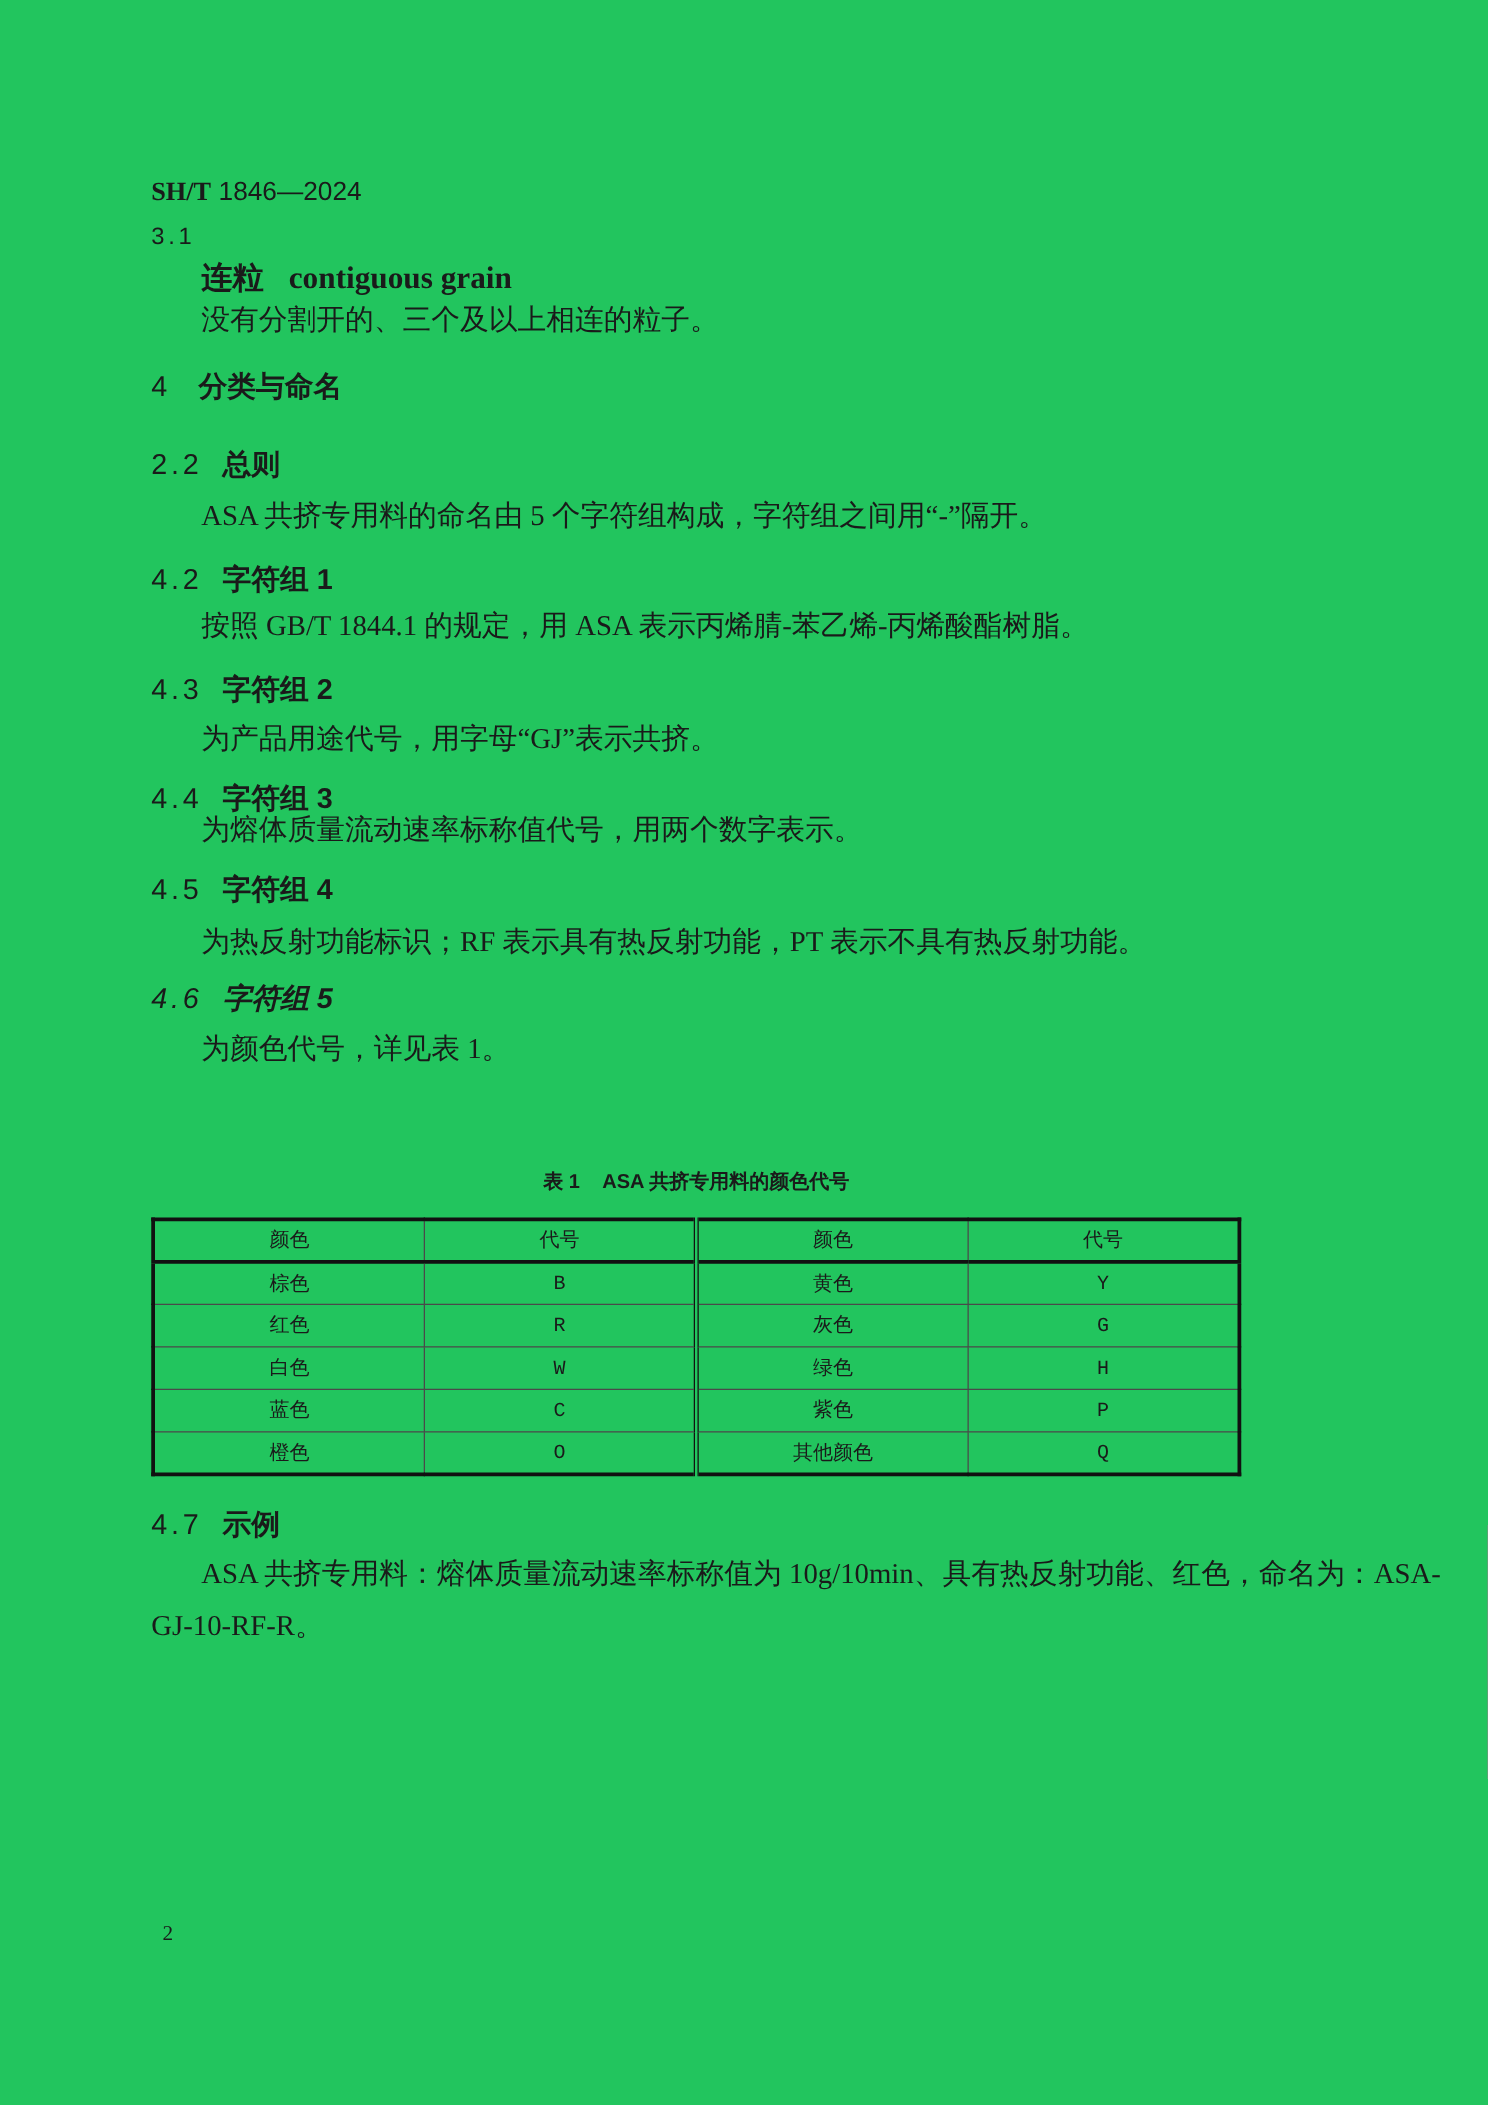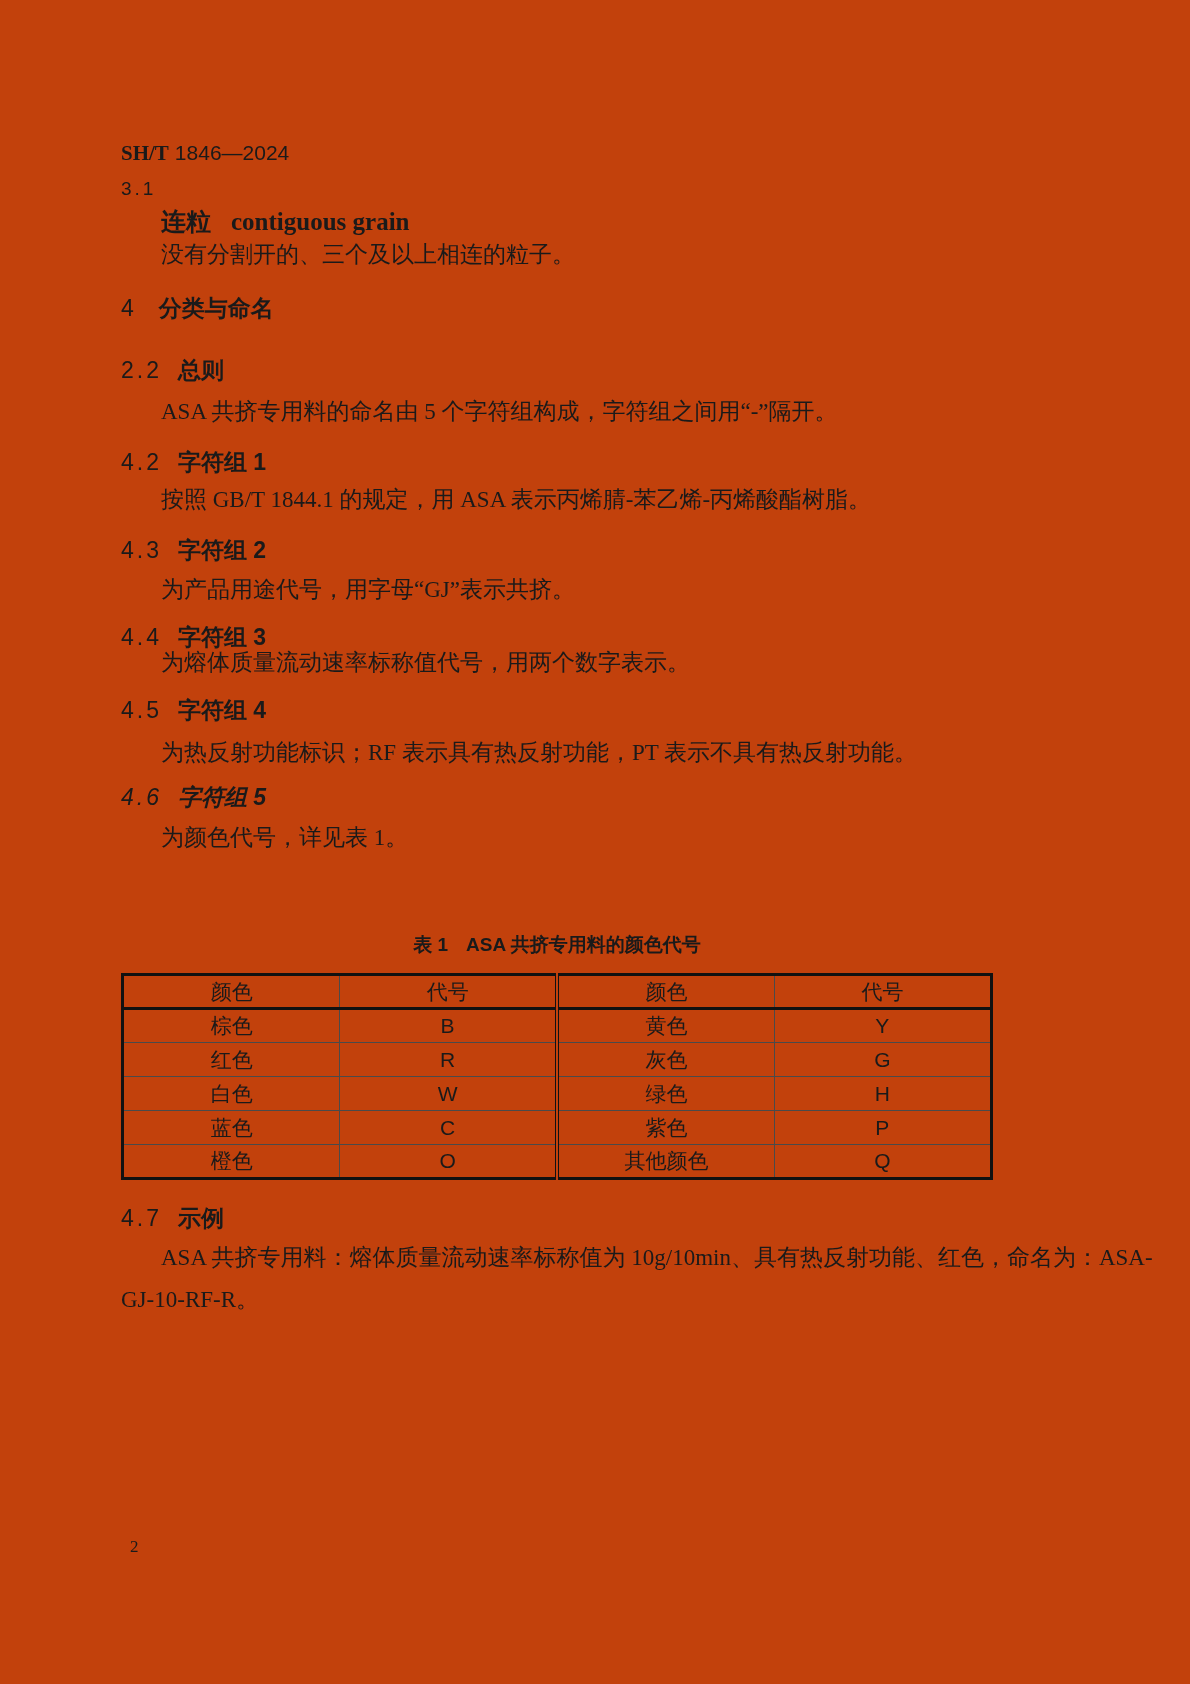--- a/index.html
+++ b/index.html
@@ -2,21 +2,21 @@
 <html><head>
 <meta charset="utf-8">
 <style>
   * { margin: 0; padding: 0; box-sizing: border-box; }
   html, body { background: #888; }
   .page {
     position: relative;
     width: 1190px;
     height: 1684px;
     margin: 0 auto;
-    background: #c2410c;
+    background: #22c55e;
     padding: 142px 55px 0 121px;
     overflow: hidden;
     color: #1a1a1a;
     font-family: "Liberation Serif", "DejaVu Serif", serif;
   }
   .doc-code {
     font-size: 21px;
     line-height: 22px;
     white-space: nowrap;
   }
@@ -59,40 +59,40 @@
     white-space: nowrap;
   }
   .clause-heading .num { letter-spacing: 3px; }
   .clause-heading .title { font-weight: bold; margin-left: 16px; }
   .main-heading .title { margin-left: 22px; }
   .table-caption {
     margin-top: 83px;
     width: 872px;
     text-align: center;
     font-family: "Liberation Sans", "DejaVu Sans", sans-serif;
-    font-size: 19px;
+    font-size: 16px;
     line-height: 24px;
     font-weight: bold;
   }
   .table-caption .caption-title { margin-left: 18px; }
   .color-table {
     margin-top: 16px;
     width: 872px;
     table-layout: fixed;
     border-collapse: collapse;
     border: 3px solid #111;
   }
   .color-table th, .color-table td {
     border: 1.5px solid #4a4a4a;
     height: 34px;
     text-align: center;
     vertical-align: middle;
-    font-size: 21px;
+    font-size: 16px;
     font-weight: normal;
-    font-family: Liberation Sans, sans-serif;
+    font-family: Liberation Mono, monospace;
   }
   .color-table thead th { border-bottom: 3px solid #111; }
   .color-table th:nth-child(3), .color-table td:nth-child(3) { border-left: 4px double #111; }
   .page-number {
     position: absolute;
     left: 130px;
     top: 1537px;
     font-size: 17px;
     line-height: 20px;
   }

